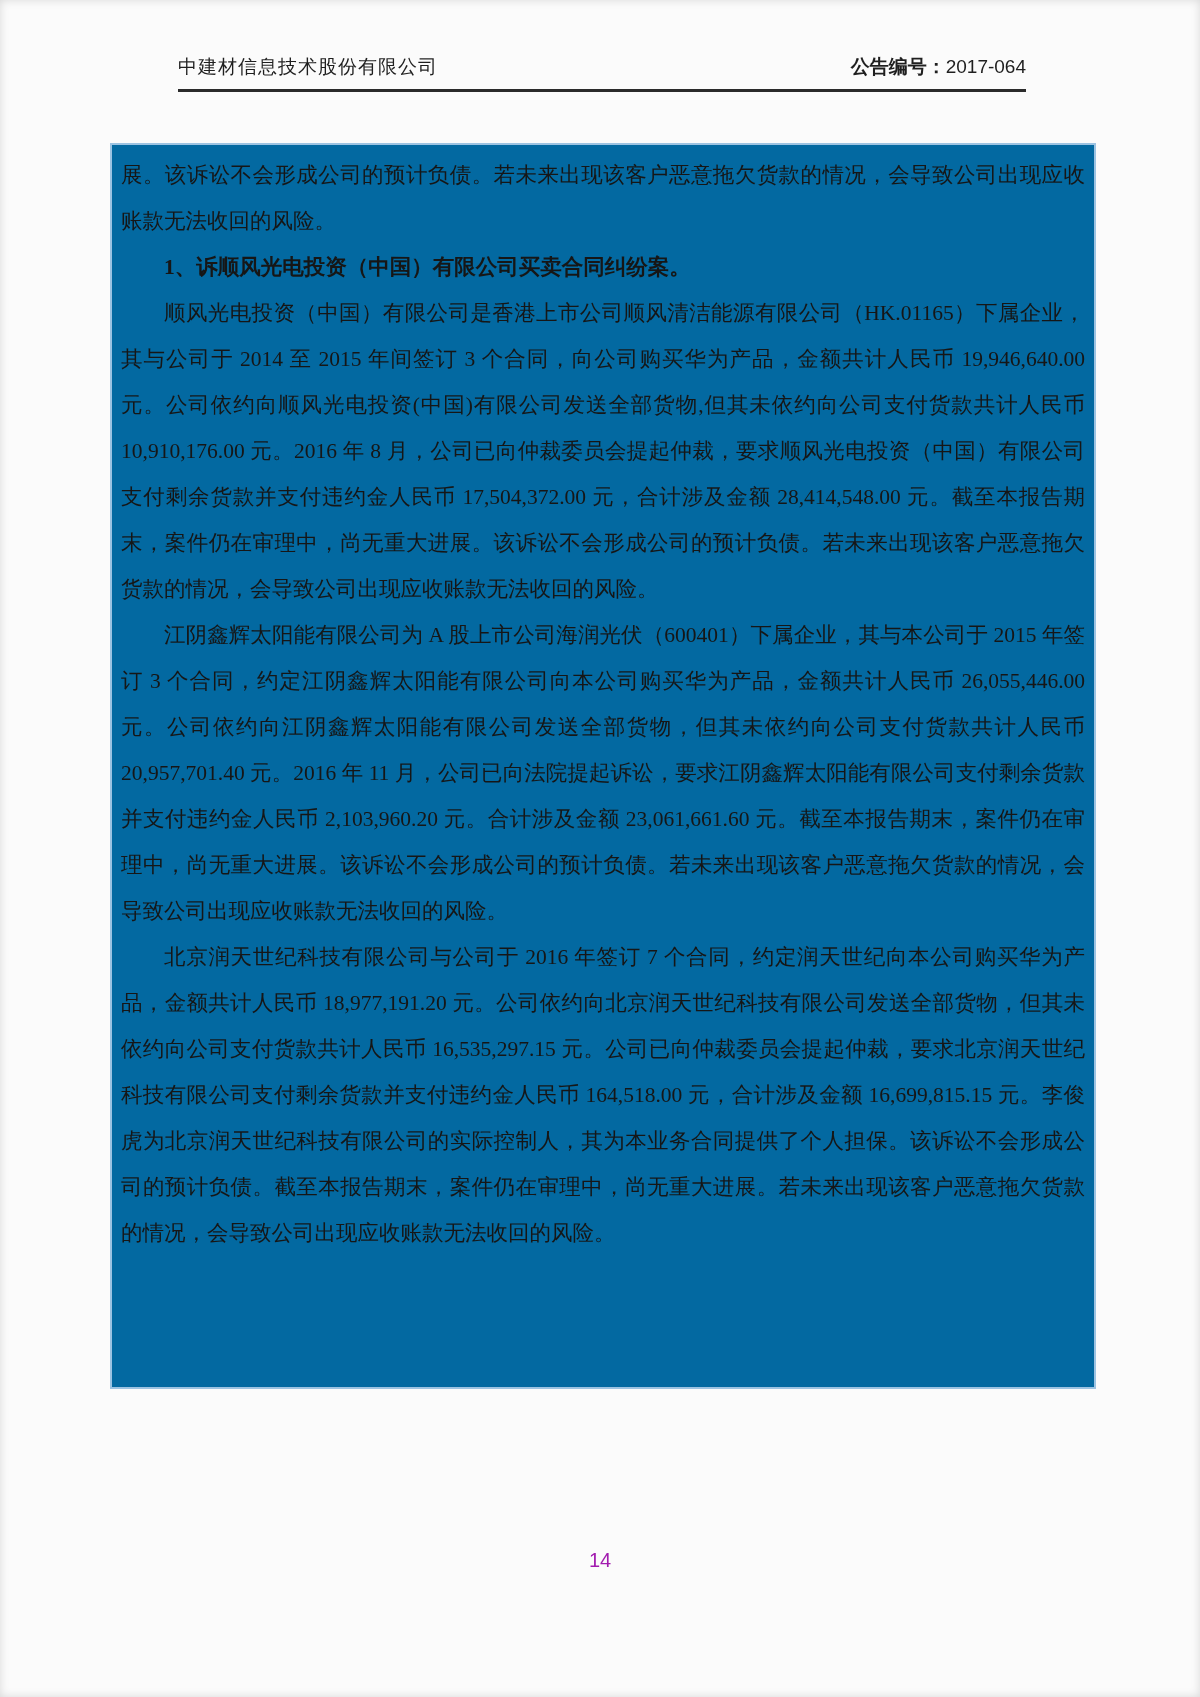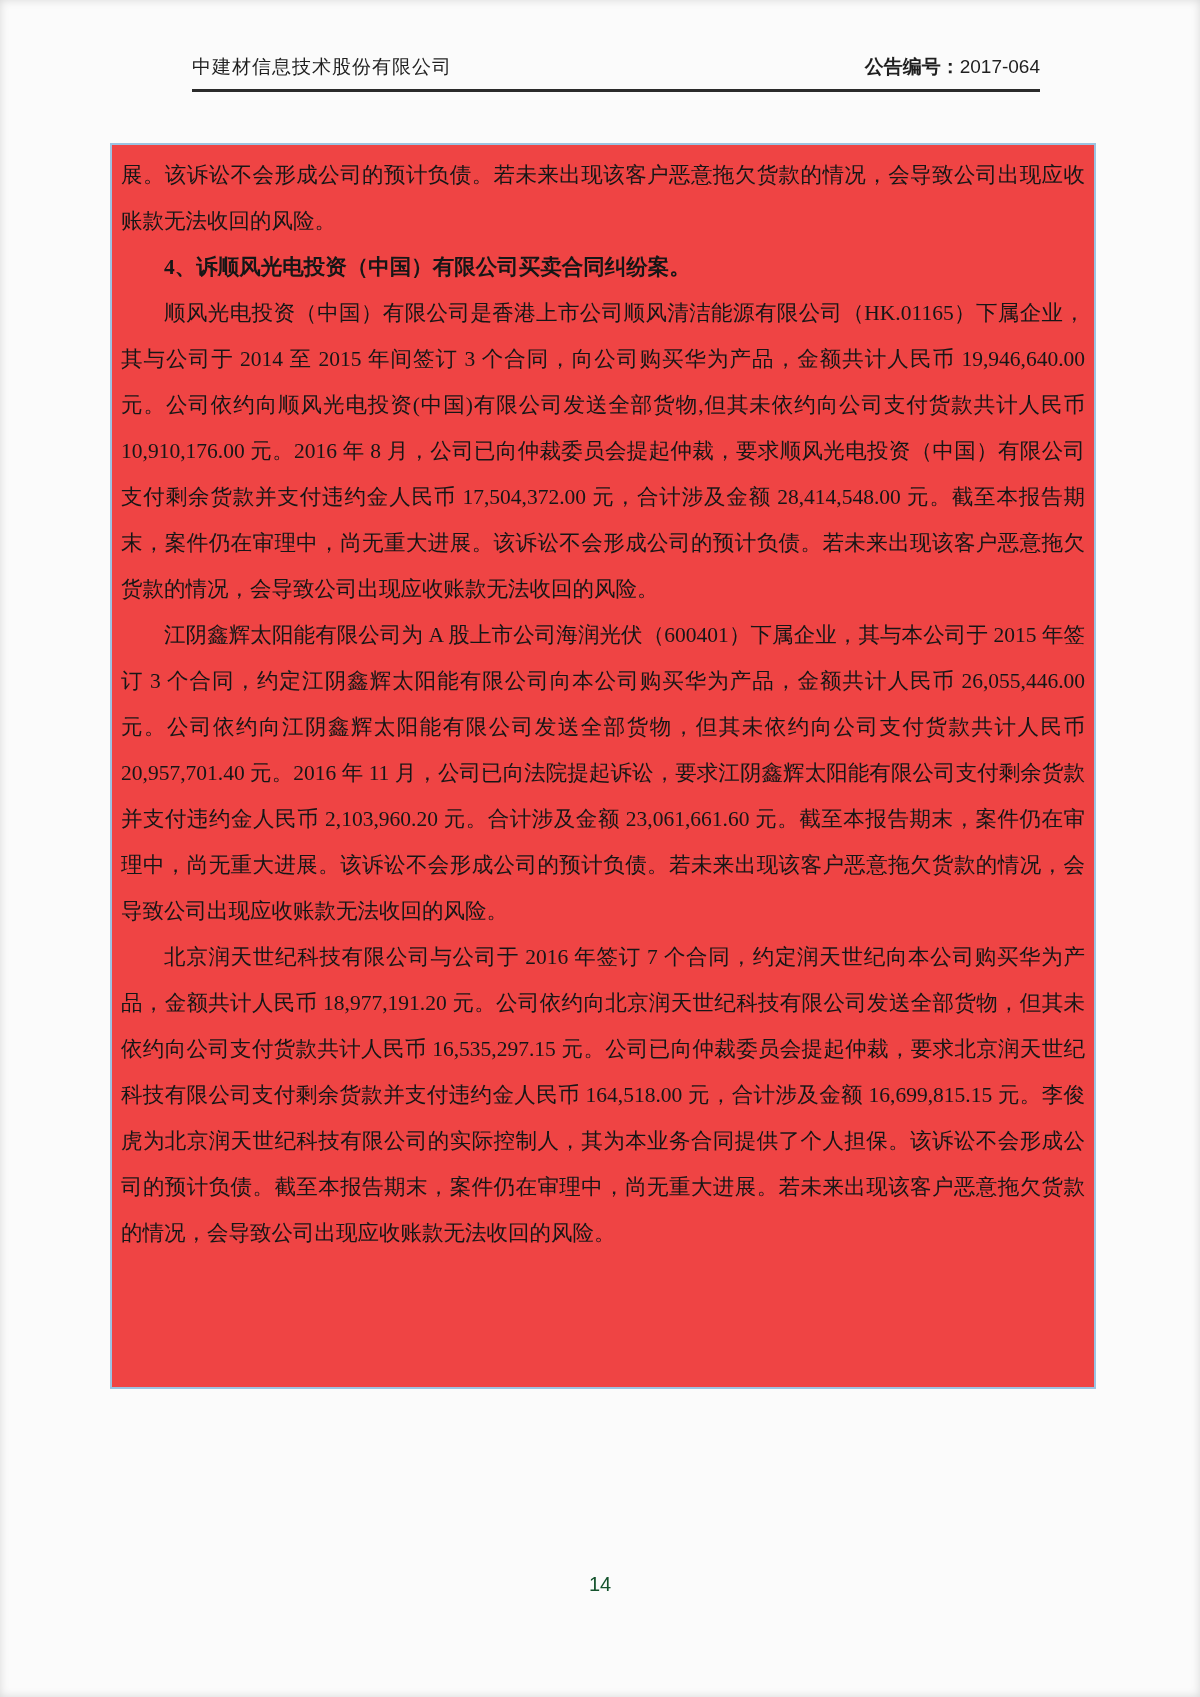--- a/index.html
+++ b/index.html
@@ -11,21 +11,21 @@
     position: relative;
     width: 1200px;
     height: 1697px;
     background: #fbfbfb;
     overflow: hidden;
     box-shadow: inset 0 0 10px rgba(0,0,0,0.14);
     font-family: "Liberation Serif", "DejaVu Serif", serif;
   }
   .header {
     position: absolute;
-    left: 192px;
+    left: 178px;
     top: 54px;
     width: 848px;
     display: flex;
     justify-content: space-between;
     align-items: flex-end;
     border-bottom: 3px solid #2b2b2b;
     padding-bottom: 9px;
   }
   .company {
     font-size: 19px;
@@ -42,21 +42,21 @@
     font-weight: 400;
   }
   .content-box {
     position: absolute;
     left: 110px;
     top: 143px;
     width: 986px;
     height: 1246px;
     box-sizing: border-box;
     border: 2px solid #9cc3e2;
-    background: #ef4444;
+    background: #0369a1;
     padding: 7px 9px 0 9px;
   }
   .para {
     margin: 0;
     font-size: 21.5px;
     line-height: 46px;
     color: #161616;
     text-align: justify;
     text-indent: 2em;
   }
@@ -67,37 +67,36 @@
     font-weight: 700;
   }
   .footer {
     position: absolute;
     left: 0;
     top: 1549px;
     width: 100%;
     text-align: center;
     font-family: "Liberation Sans", "DejaVu Sans", sans-serif;
     font-size: 20px;
-    color: #14532d;
-    margin-top: 24px;
+    color: #a21caf;
   }
 </style>
 </head>
 <body>
 
 <div class="page">
 
   <div class="header">
     <span class="company">中建材信息技术股份有限公司</span>
     <span class="announce"><span>公告编号：</span><span class="num">2017-064</span></span>
   </div>
 
   <div class="content-box">
     <p class="para no-indent">展。该诉讼不会形成公司的预计负债。若未来出现该客户恶意拖欠货款的情况，会导致公司出现应收账款无法收回的风险。</p>
-    <p class="para heading">4、诉顺风光电投资（中国）有限公司买卖合同纠纷案。</p>
+    <p class="para heading">1、诉顺风光电投资（中国）有限公司买卖合同纠纷案。</p>
     <p class="para">顺风光电投资（中国）有限公司是香港上市公司顺风清洁能源有限公司（HK.01165）下属企业，其与公司于 2014 至 2015 年间签订 3 个合同，向公司购买华为产品，金额共计人民币 19,946,640.00 元。公司依约向顺风光电投资(中国)有限公司发送全部货物,但其未依约向公司支付货款共计人民币 10,910,176.00 元。2016 年 8 月，公司已向仲裁委员会提起仲裁，要求顺风光电投资（中国）有限公司支付剩余货款并支付违约金人民币 17,504,372.00 元，合计涉及金额 28,414,548.00 元。截至本报告期末，案件仍在审理中，尚无重大进展。该诉讼不会形成公司的预计负债。若未来出现该客户恶意拖欠货款的情况，会导致公司出现应收账款无法收回的风险。</p>
     <p class="para">江阴鑫辉太阳能有限公司为 A 股上市公司海润光伏（600401）下属企业，其与本公司于 2015 年签订 3 个合同，约定江阴鑫辉太阳能有限公司向本公司购买华为产品，金额共计人民币 26,055,446.00 元。公司依约向江阴鑫辉太阳能有限公司发送全部货物，但其未依约向公司支付货款共计人民币 20,957,701.40 元。2016 年 11 月，公司已向法院提起诉讼，要求江阴鑫辉太阳能有限公司支付剩余货款并支付违约金人民币 2,103,960.20 元。合计涉及金额 23,061,661.60 元。截至本报告期末，案件仍在审理中，尚无重大进展。该诉讼不会形成公司的预计负债。若未来出现该客户恶意拖欠货款的情况，会导致公司出现应收账款无法收回的风险。</p>
     <p class="para">北京润天世纪科技有限公司与公司于 2016 年签订 7 个合同，约定润天世纪向本公司购买华为产品，金额共计人民币 18,977,191.20 元。公司依约向北京润天世纪科技有限公司发送全部货物，但其未依约向公司支付货款共计人民币 16,535,297.15 元。公司已向仲裁委员会提起仲裁，要求北京润天世纪科技有限公司支付剩余货款并支付违约金人民币 164,518.00 元，合计涉及金额 16,699,815.15 元。李俊虎为北京润天世纪科技有限公司的实际控制人，其为本业务合同提供了个人担保。该诉讼不会形成公司的预计负债。截至本报告期末，案件仍在审理中，尚无重大进展。若未来出现该客户恶意拖欠货款的情况，会导致公司出现应收账款无法收回的风险。</p>
   </div>
 
   <div class="footer">
     <span>14</span>
   </div>
 
 </div>

